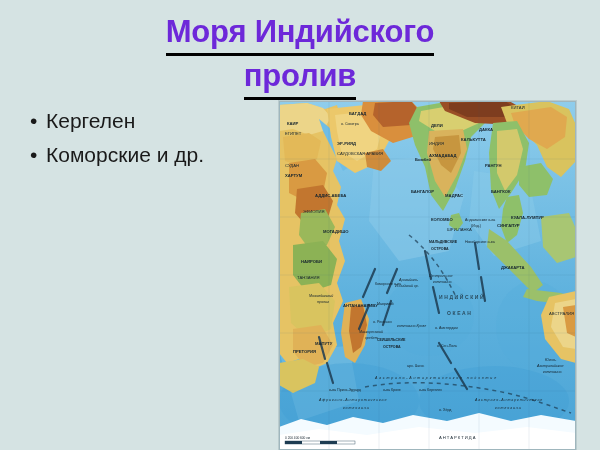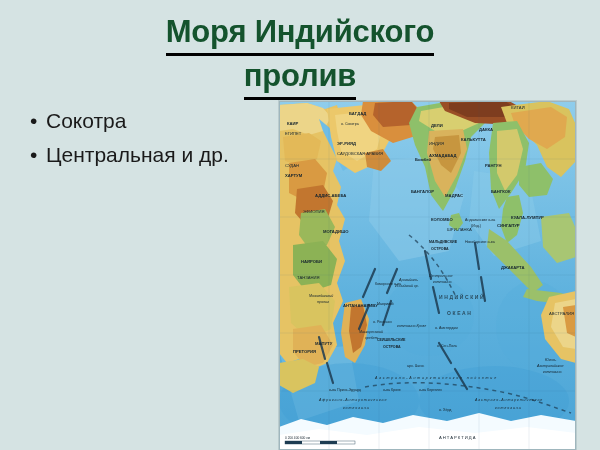--- a/index.html
+++ b/index.html
@@ -27,21 +27,21 @@
     left: 0;
     top: 12px;
     width: 600px;
     text-align: center;
     line-height: 40px;
   }
   .title-line {
     display: block;
     font-size: 31px;
     font-weight: bold;
-    color: #14532d;
+    color: #6d28d9;
     letter-spacing: -0.2px;
     white-space: nowrap;
   }
   .title-line span.u {
     display: inline-block;
     border-bottom: 3px solid #000;
     padding-bottom: 1px;
   }
 
   
@@ -98,25 +98,25 @@
 <div class="slide">
 
   <div class="title-block">
     <div class="title-line"><span class="u">Моря Индийского</span></div>
     <div class="title-line"><span class="u">пролив</span></div>
   </div>
 
   <div class="bullets">
     <div class="bullet-row">
       <div class="bullet-dot">•</div>
-      <div class="bullet-text">Сокотра</div>
+      <div class="bullet-text">Кергелен</div>
     </div>
     <div class="bullet-row">
       <div class="bullet-dot">•</div>
-      <div class="bullet-text">Центральная и др.</div>
+      <div class="bullet-text">Коморские и др.</div>
     </div>
   </div>
 
   <div class="map-wrap">
     <svg class="map-svg" viewBox="0 0 297 349">
       <defs>
         <linearGradient id="deepGrad" x1="0" y1="0" x2="0" y2="1">
           <stop offset="0%" stop-color="#8fcdec"></stop>
           <stop offset="55%" stop-color="#5fb2de"></stop>
           <stop offset="100%" stop-color="#4aa4d6"></stop>

